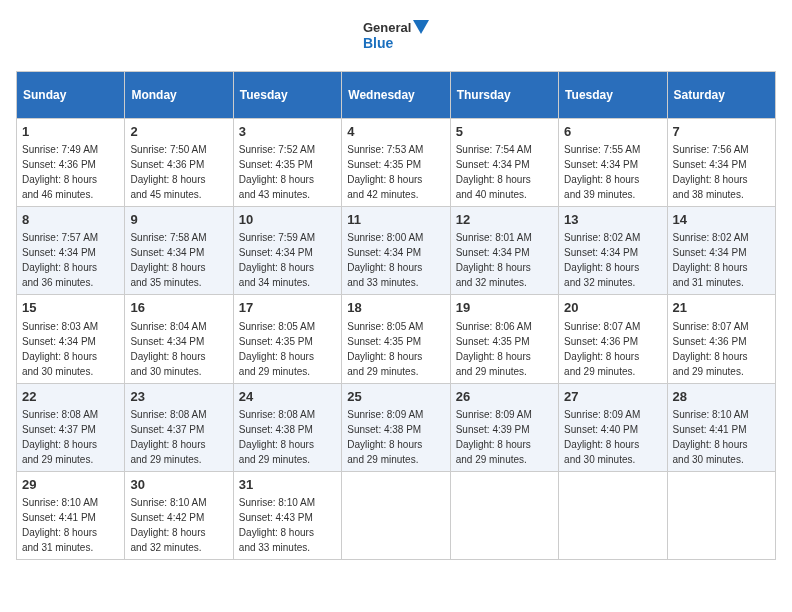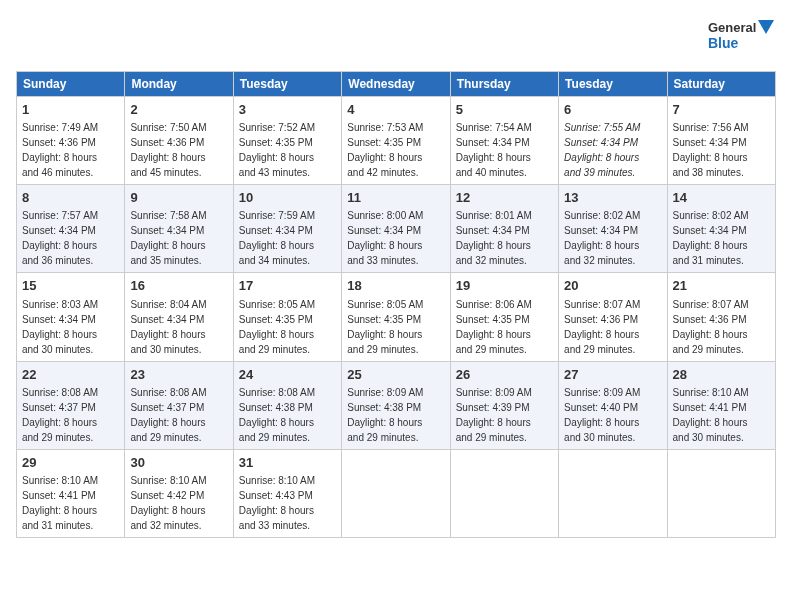--- a/index.html
+++ b/index.html
@@ -5,21 +5,21 @@
     * { box-sizing: border-box; margin: 0; padding: 0; }
     body {
       font-family: Arial, sans-serif;
       background: #fff;
       width: 792px;
       min-height: 612px;
       padding: 16px;
     }
     .header {
       display: flex;
-      justify-content: flex-end;
+      justify-content: center;
       align-items: flex-start;
       margin-bottom: 10px;
     }
     .logo {
       display: flex;
       align-items: center;
       gap: 2px;
     }
     .title-block {
       text-align: right;
@@ -36,21 +36,21 @@
     }
     .calendar {
       width: 100%;
       border-collapse: collapse;
       font-size: 10.5px;
     }
     .calendar th {
       background-color: #2a6ebb;
       color: #fff;
       text-align: left;
-      padding: 5px 6px;
+      padding: 16px 6px;
       font-size: 12px;
       font-weight: bold;
       border: 1px solid #ccc;
     }
     .calendar td {
       vertical-align: top;
       border: 1px solid #ccc;
       padding: 4px 5px;
       width: calc(100% / 7);
       min-height: 80px;
@@ -124,21 +124,21 @@
 Daylight: 8 hours
 and 43 minutes.</span></td>
         <td><span class="day-num">4</span><span class="day-info" style="white-space: pre-line;">Sunrise: 7:53 AM
 Sunset: 4:35 PM
 Daylight: 8 hours
 and 42 minutes.</span></td>
         <td><span class="day-num">5</span><span class="day-info" style="white-space: pre-line;">Sunrise: 7:54 AM
 Sunset: 4:34 PM
 Daylight: 8 hours
 and 40 minutes.</span></td>
-        <td><span class="day-num">6</span><span class="day-info" style="white-space: pre-line; font-style: italic;">Sunrise: 7:55 AM
+        <td><span class="day-num">6</span><span class="day-info" style="white-space: pre-line;">Sunrise: 7:55 AM
 Sunset: 4:34 PM
 Daylight: 8 hours
 and 39 minutes.</span></td>
         <td><span class="day-num">7</span><span class="day-info" style="white-space: pre-line;">Sunrise: 7:56 AM
 Sunset: 4:34 PM
 Daylight: 8 hours
 and 38 minutes.</span></td>
       </tr>
       <tr>
         <td><span class="day-num">8</span><span class="day-info" style="white-space: pre-line;">Sunrise: 7:57 AM

